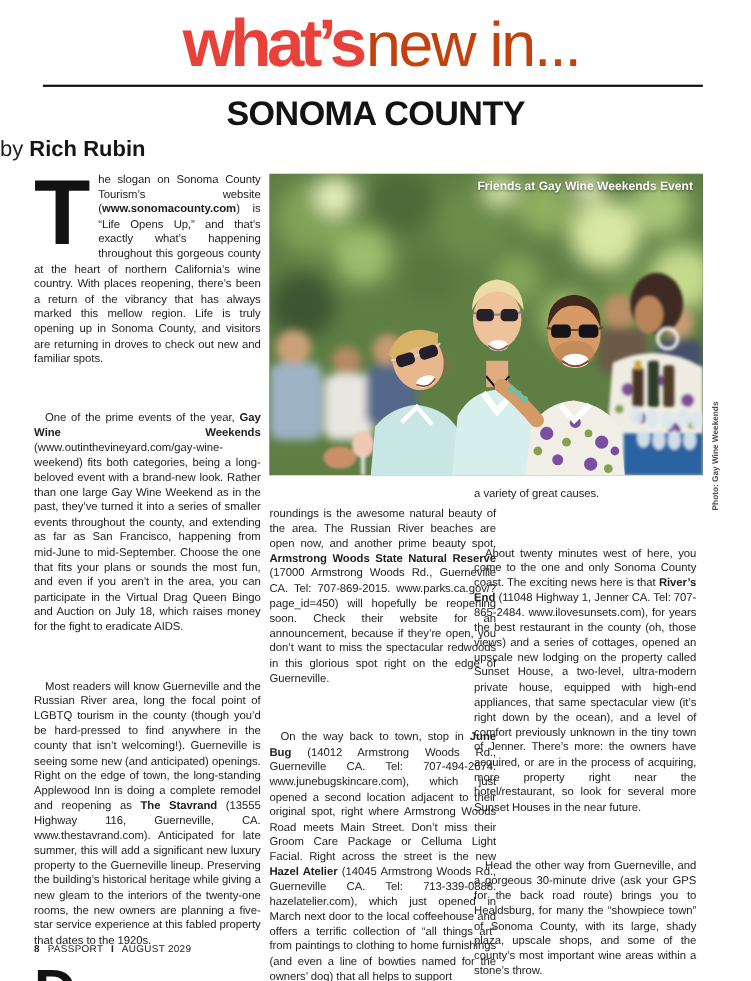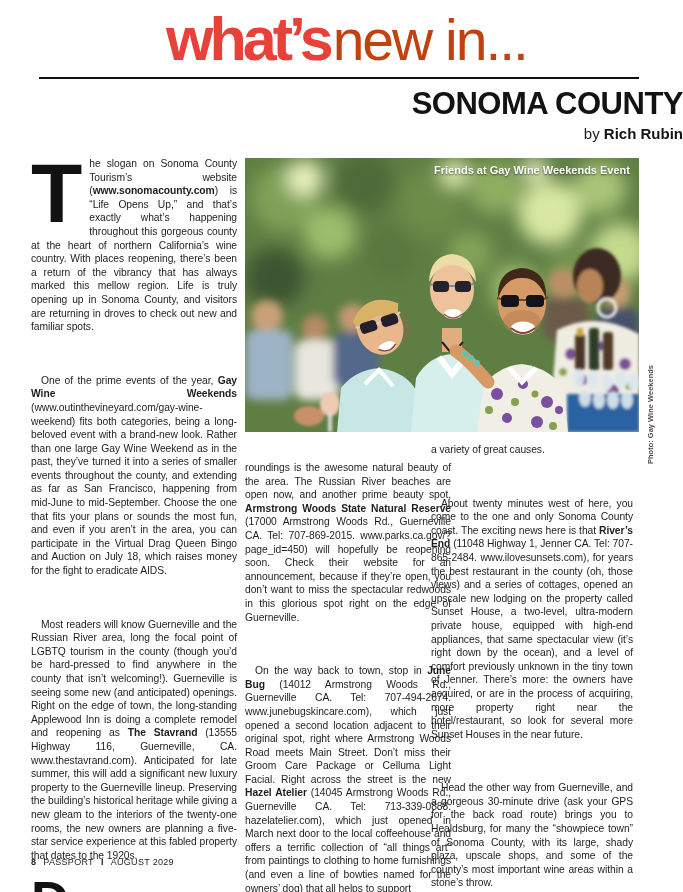--- a/index.html
+++ b/index.html
@@ -5,23 +5,23 @@
   html,body { margin:0; padding:0; background:#ffffff; }
   .page {
     position:relative; width:683px; height:892px; background:#ffffff;
     font-family:"Liberation Sans", sans-serif; overflow:hidden;
   }
   
   .masthead { position:absolute; top:4px; left:0; width:683px; text-align:center; white-space:nowrap; }
   .masthead .whats { font-weight:700; font-size:61px; letter-spacing:-4px; color:#e8413a;margin-left:10px; }
   .masthead .newin { font-weight:400; font-size:57px; letter-spacing:-2px; color:#c2410c; margin-left:3px; }
   .rule { position:absolute; left:39px; top:77px; width:600px; height:2px; background:#101010; }
-  .title { position:absolute; top:86px; left:0; width:683px; margin:0; text-align:right;
+  .title { position:absolute; top:86px; left:0; width:683px; margin:0; text-align:center;
            font-size:31px; font-weight:700; letter-spacing:-0.5px; color:#131313; }
-  .byline { position:absolute; top:125px; left:0; width:683px; text-align:right; font-size:15px; color:#222; }
+  .byline { position:absolute; top:125px; left:0; width:683px; text-align:left; font-size:20px; color:#222; }
   .byline b { font-weight:700; color:#151515; }
   
   .photo { position:absolute; left:245px; top:158px; width:394px; height:274px; overflow:hidden; background:#404040; }
   .photo svg { display:block; }
   .photo-caption { position:absolute; top:6px; right:9px; color:#ffffff; font-size:11px; font-weight:700;
                    text-shadow:0 1px 2px rgba(0,0,0,0.55); }
   .photo-credit { position:absolute; left:646px; top:330px; height:134px; writing-mode:vertical-rl;
                   transform:rotate(180deg); font-size:7.5px; font-weight:700; color:#4c4c4c; white-space:nowrap; }
   
   .col { position:absolute; width:206px; font-size:10.3px; line-height:13.6px; text-align:justify;

